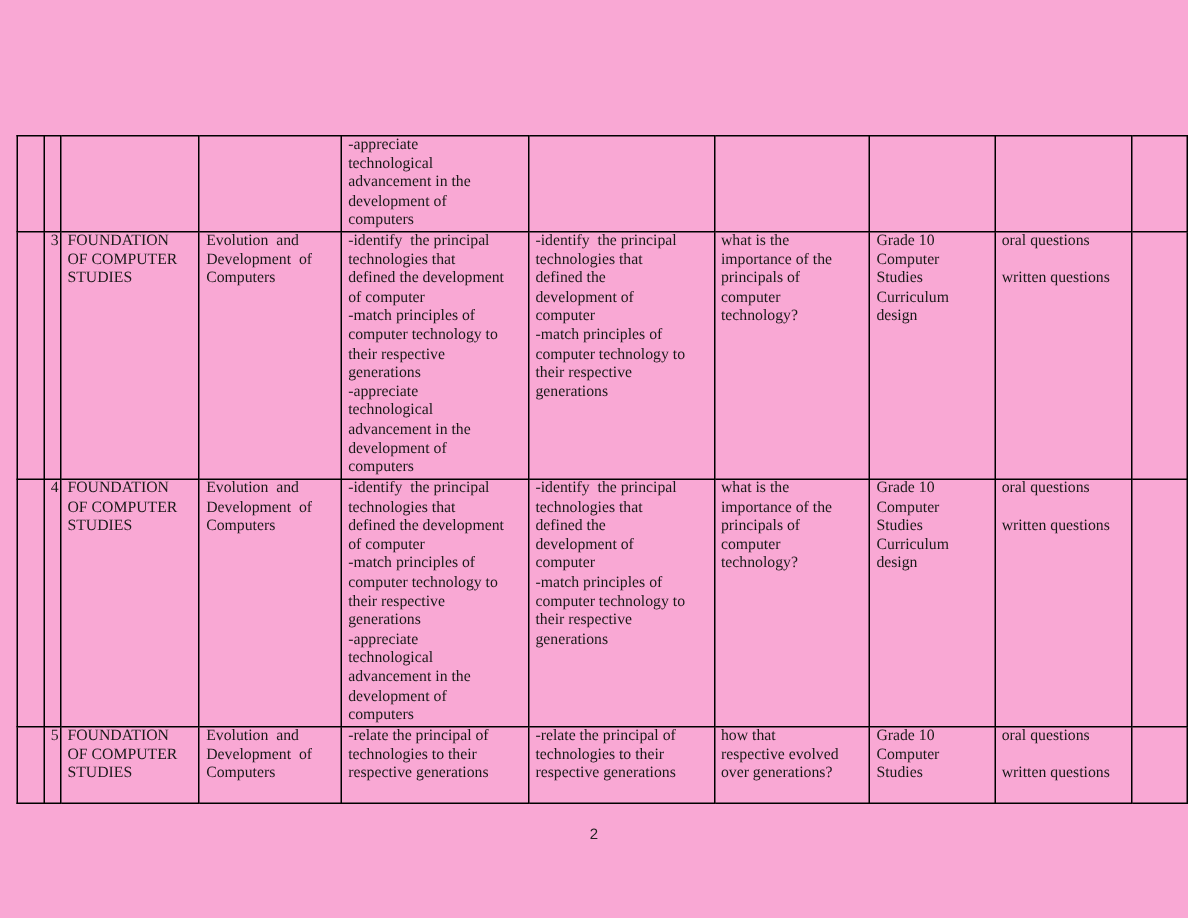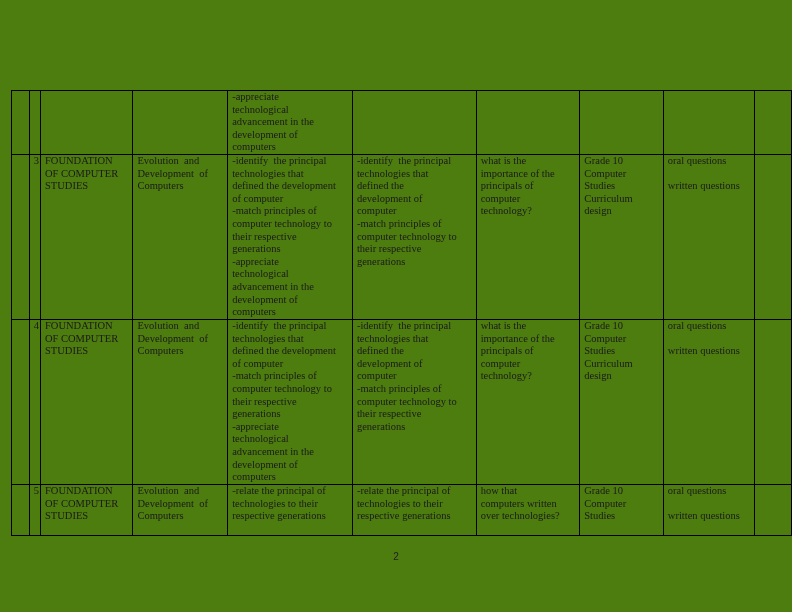--- a/index.html
+++ b/index.html
@@ -1,18 +1,18 @@
 <!DOCTYPE html>
 <html><head>
 <meta charset="utf-8">
 <style>
   html, body { margin: 0; padding: 0; background: #ffffff; }
   body { width: 792px; height: 612px; position: relative; overflow: hidden;
          font-family: "Liberation Serif", "DejaVu Serif", serif; color: #1a1a1a; }
-  .page { position: absolute; left: 0; top: 0; width: 792px; height: 612px; background: #4d7c0f; }
+  .page { position: absolute; left: 0; top: 0; width: 792px; height: 612px; background: #f9a8d4; }
   table.scheme { position: absolute; left: 11px; top: 90px; border-collapse: collapse;
                  table-layout: fixed; width: 781px; }
   table.scheme td { border: 1px solid #000; vertical-align: top; padding: 0 4px;
                     font-size: 10.5px; line-height: 12.6px; overflow: hidden; }
   .c0 { width: 16px; } .c1 { width: 10px; } .c2 { width: 83px; } .c3 { width: 85px; }
   .c4 { width: 112px; } .c5 { width: 111px; } .c6 { width: 93px; } .c7 { width: 75px; }
   .c8 { width: 82px; } .c9 { width: 33px; }
   td.num { text-align: center; padding: 0 2px; }
   .line { display: block; white-space: pre; }
   .gap { height: 12.6px; display: block; }
@@ -197,22 +197,22 @@
             <span class="line">technologies to their</span>
             <span class="line">respective generations</span>
           </td>
           <td>
             <span class="line">-relate the principal of</span>
             <span class="line">technologies to their</span>
             <span class="line">respective generations</span>
           </td>
           <td>
             <span class="line">how that</span>
-            <span class="line">computers written</span>
-            <span class="line">over technologies?</span>
+            <span class="line">respective evolved</span>
+            <span class="line">over generations?</span>
           </td>
           <td>
             <span class="line">Grade 10</span>
             <span class="line">Computer</span>
             <span class="line">Studies</span>
           </td>
           <td>
             <span class="line">oral questions</span>
             <span class="gap"></span>
             <span class="line">written questions</span>

